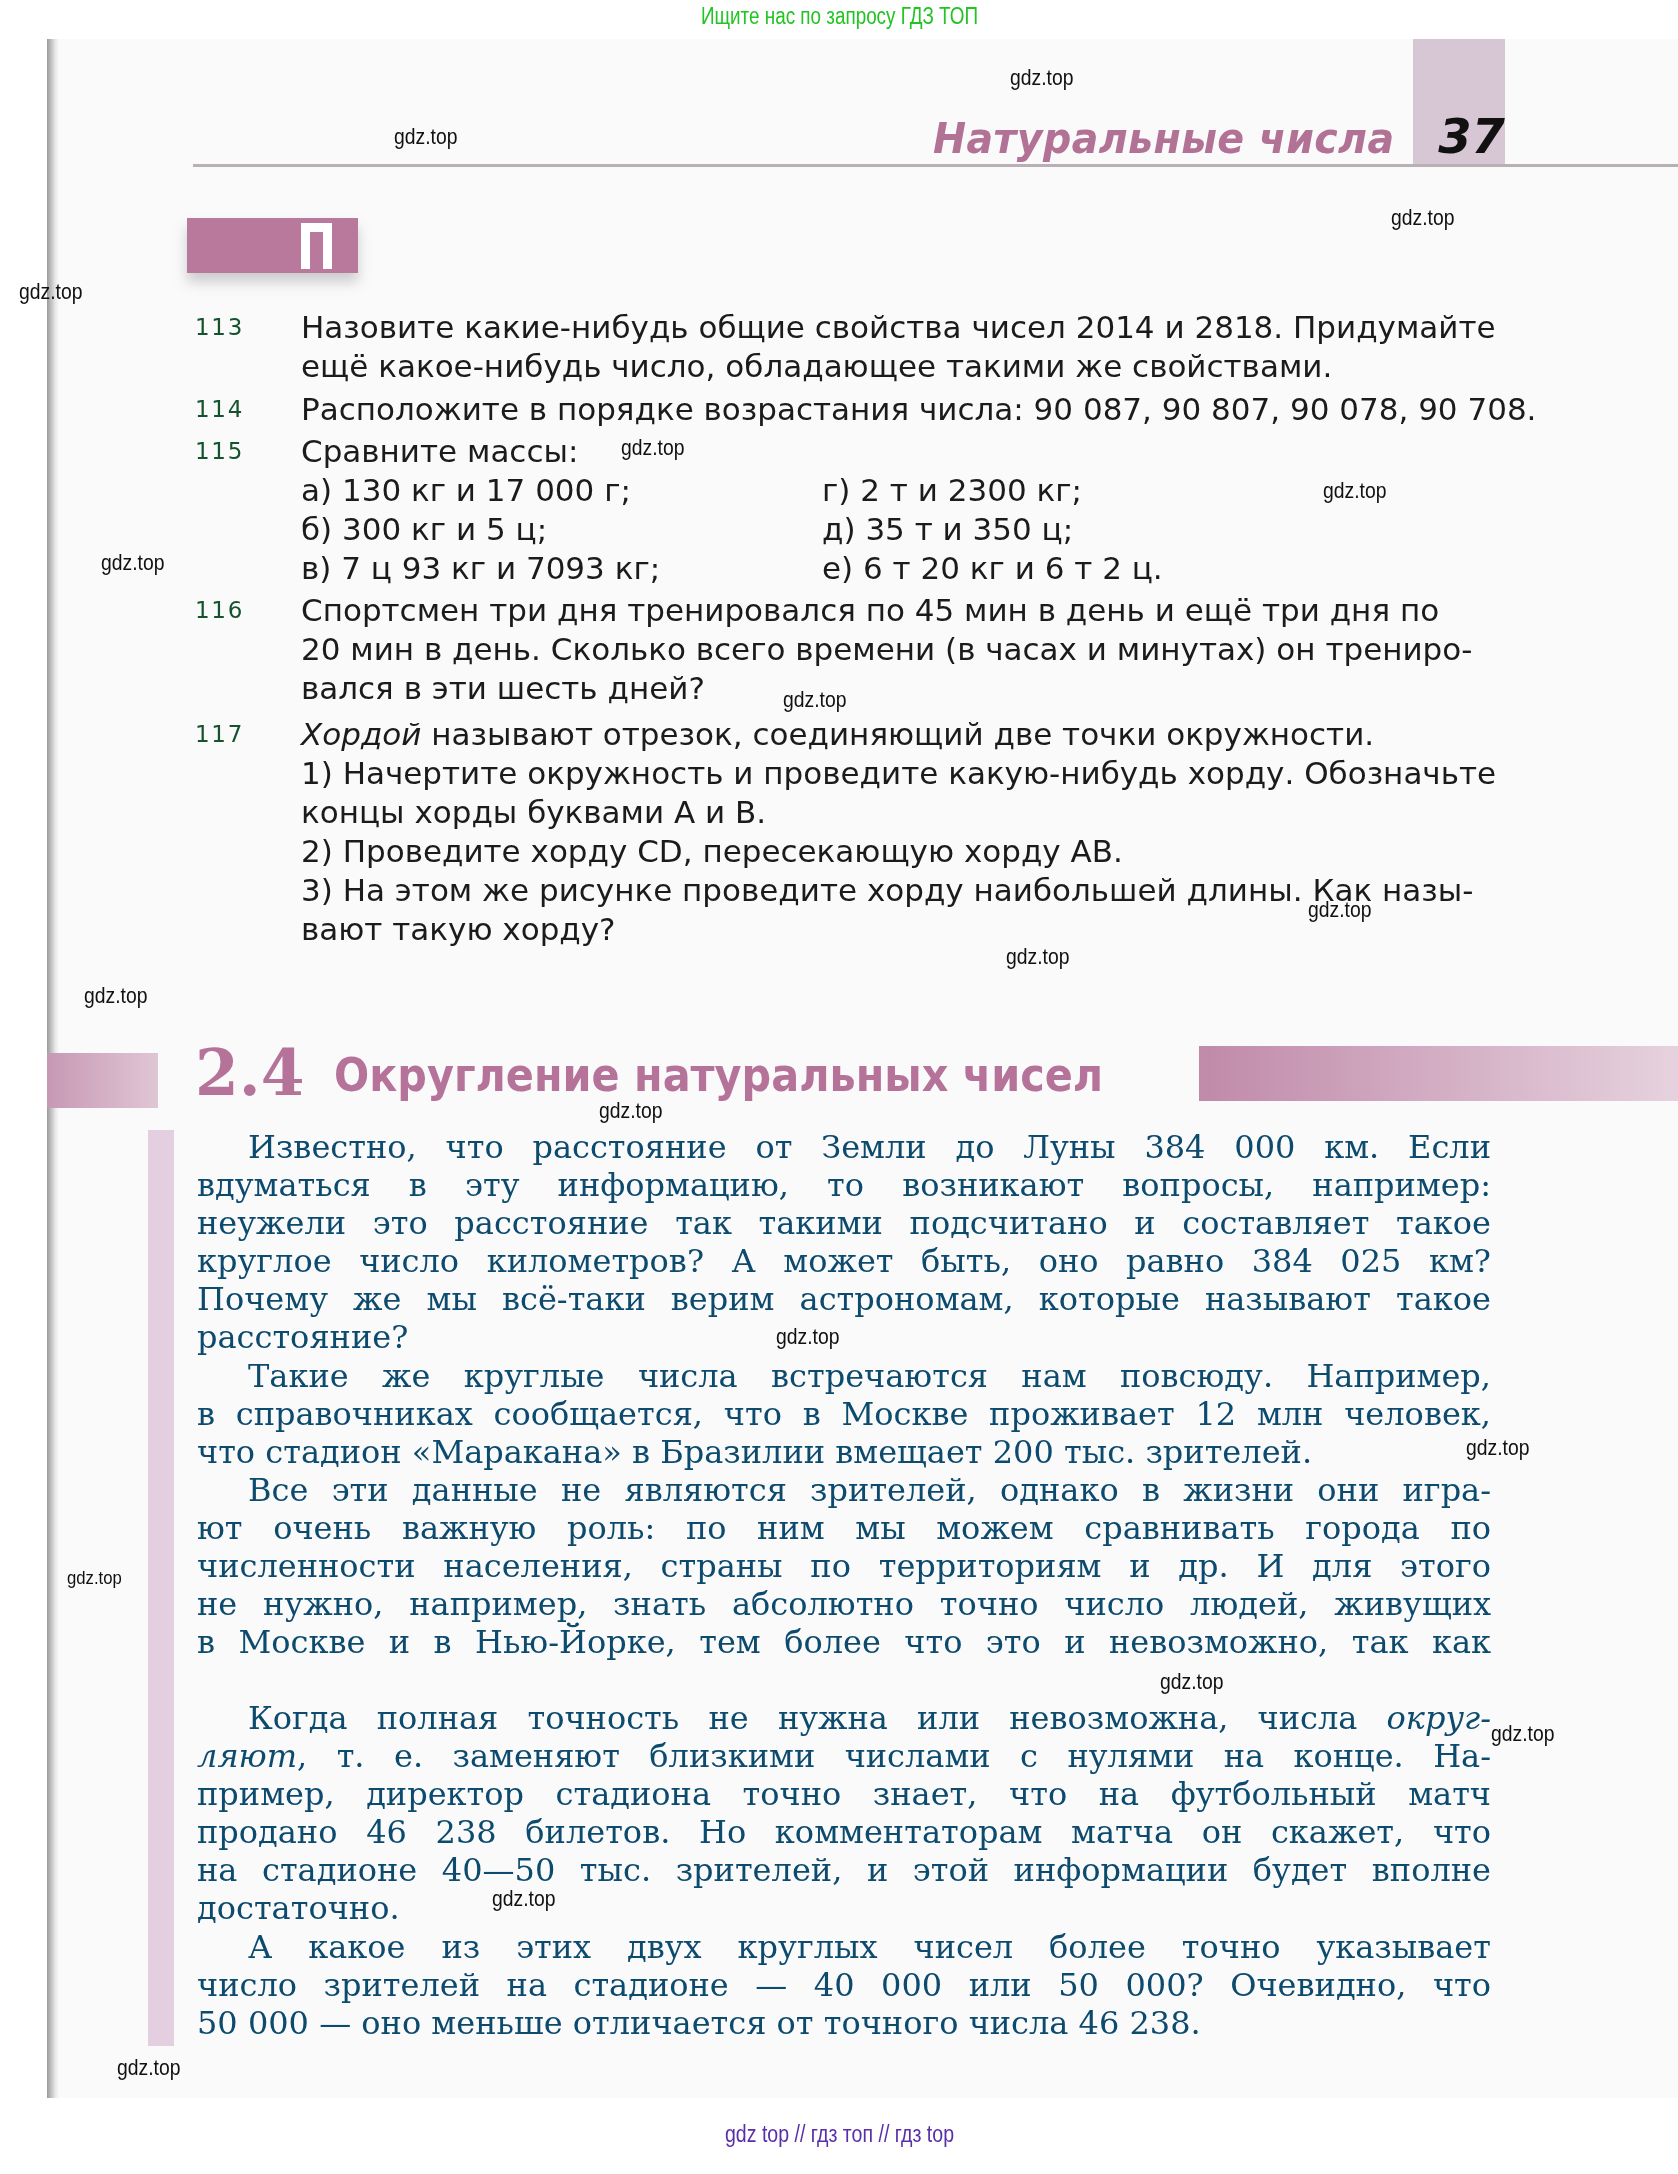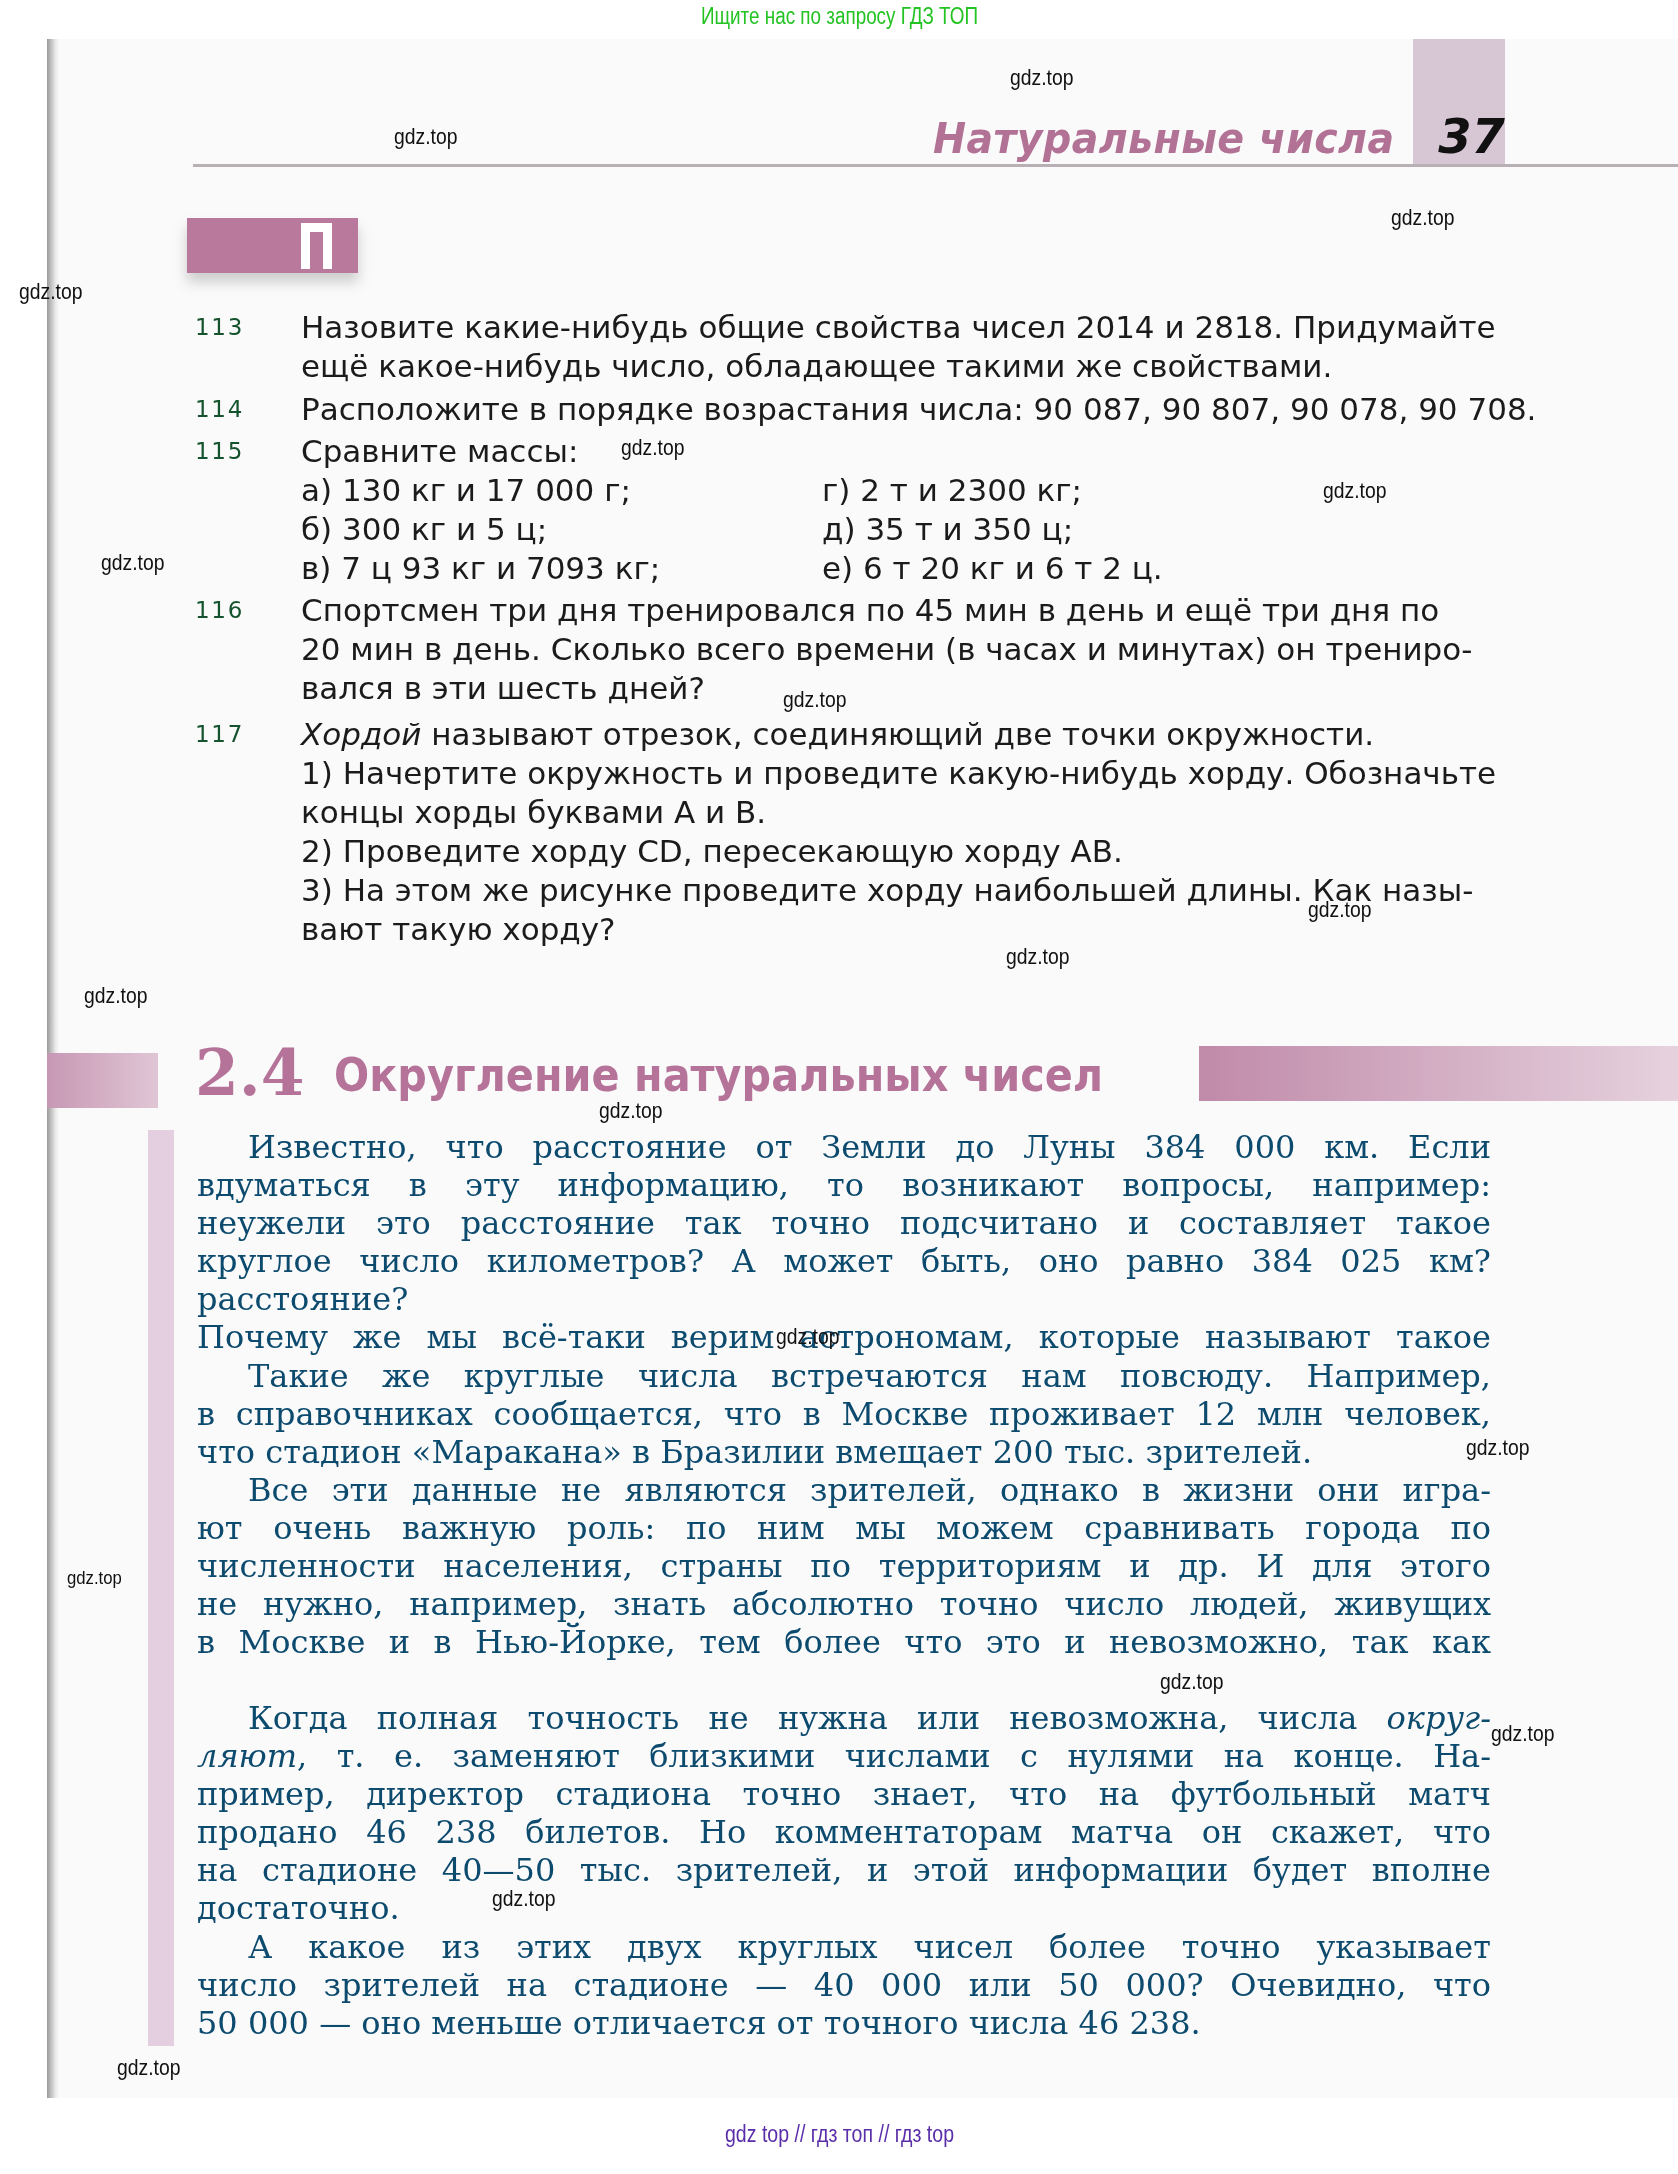--- a/index.html
+++ b/index.html
@@ -92,24 +92,24 @@
 <div class="section-bar-left"></div>
 <div class="section-bar-right"></div>
 <div class="section-num">2.4</div>
 <div class="section-title">Округление натуральных чисел</div>
 
 <div class="side-bar"></div>
 
 <div class="body-text" style="top:1128px">
   <span class="body-line indent">Известно, что расстояние от Земли до Луны 384 000 км. Если</span>
   <span class="body-line">вдуматься в эту информацию, то возникают вопросы, например:</span>
-  <span class="body-line">неужели это расстояние так точно подсчитано и составляет такое</span>
+  <span class="body-line">неужели это расстояние так такими подсчитано и составляет такое</span>
   <span class="body-line">круглое число километров? А может быть, оно равно 384 025 км?</span>
+  <span class="body-line">Почему же мы всё-таки верим астрономам, которые называют такое</span>
   <span class="body-line last">расстояние?</span>
-  <span class="body-line">Почему же мы всё-таки верим астрономам, которые называют такое</span>
 </div>
 
 <div class="body-text" style="top:1357px">
   <span class="body-line indent">Такие же круглые числа встречаются нам повсюду. Например,</span>
   <span class="body-line">в справочниках сообщается, что в Москве проживает 12 млн человек,</span>
   <span class="body-line last">что стадион «Маракана» в Бразилии вмещает 200 тыс. зрителей.</span>
 </div>
 
 <div class="body-text" style="top:1471px">
   <span class="body-line indent">Все эти данные не являются зрителей, однако в жизни они игра-</span>

